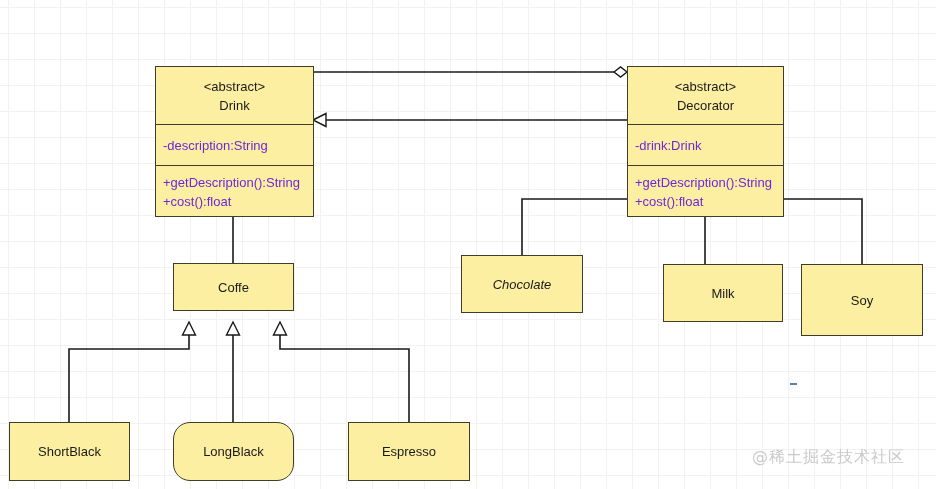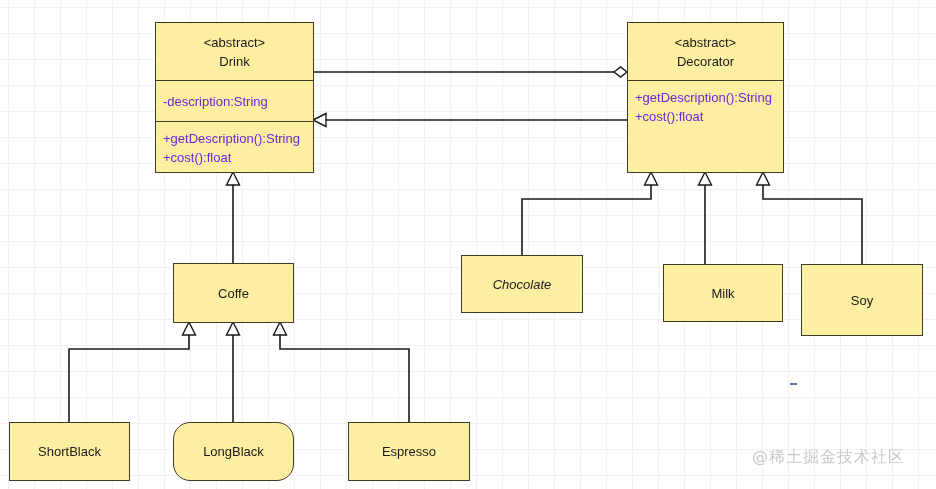--- a/index.html
+++ b/index.html
@@ -25,20 +25,21 @@
     background-position: 8px 7px, 8px 7px, 8px 7px, 8px 7px;
     overflow: hidden;
     font-family: "Liberation Sans", sans-serif;
   }
   .uml-box {
     position: absolute;
     background: #fcefa1;
     border: 1px solid #3d3d29;
     box-sizing: border-box;
     z-index: 5;
+    margin-top: 44px;
   }
   .uml-box .section {
     box-sizing: border-box;
     display: flex;
     flex-direction: column;
     justify-content: center;
   }
   .uml-box .section.divider {
     border-top: 1px solid #3d3d29;
   }
@@ -146,27 +147,30 @@
       <div class="member">+getDescription():String</div>
       <div class="member">+cost():float</div>
     </div>
   </div>
 
   <div class="uml-box" style="left:627px; top:22px; width:157px; height:151px;">
     <div class="section" style="height:57px;">
       <div class="hdr">&lt;abstract&gt;</div>
       <div class="hdr">Decorator</div>
     </div>
+    <div class="section divider" style="height:41px;">
+      <div class="member">-drink:Drink</div>
+    </div>
     <div class="section divider" style="height:52px;">
       <div class="member">+getDescription():String</div>
       <div class="member">+cost():float</div>
     </div>
   </div>
 
-  <div class="simple-box" style="left:173px; top:263px; width:121px; height:60px;">Coffe</div>
+  <div class="simple-box" style="left:173px; top:263px; width:121px; height:48px;">Coffe</div>
 
   <div class="simple-box" style="left:9px; top:422px; width:121px; height:59px;">ShortBlack</div>
 
   <div class="simple-box" style="left:173px; top:422px; width:121px; height:59px;border-radius:17px;">LongBlack</div>
 
   <div class="simple-box" style="left:348px; top:422px; width:122px; height:59px;">Espresso</div>
 
   <div class="simple-box" style="left:461px; top:255px; width:122px; height:58px;font-style:italic;">Chocolate</div>
 
   <div class="simple-box" style="left:663px; top:264px; width:120px; height:58px;">Milk</div>

